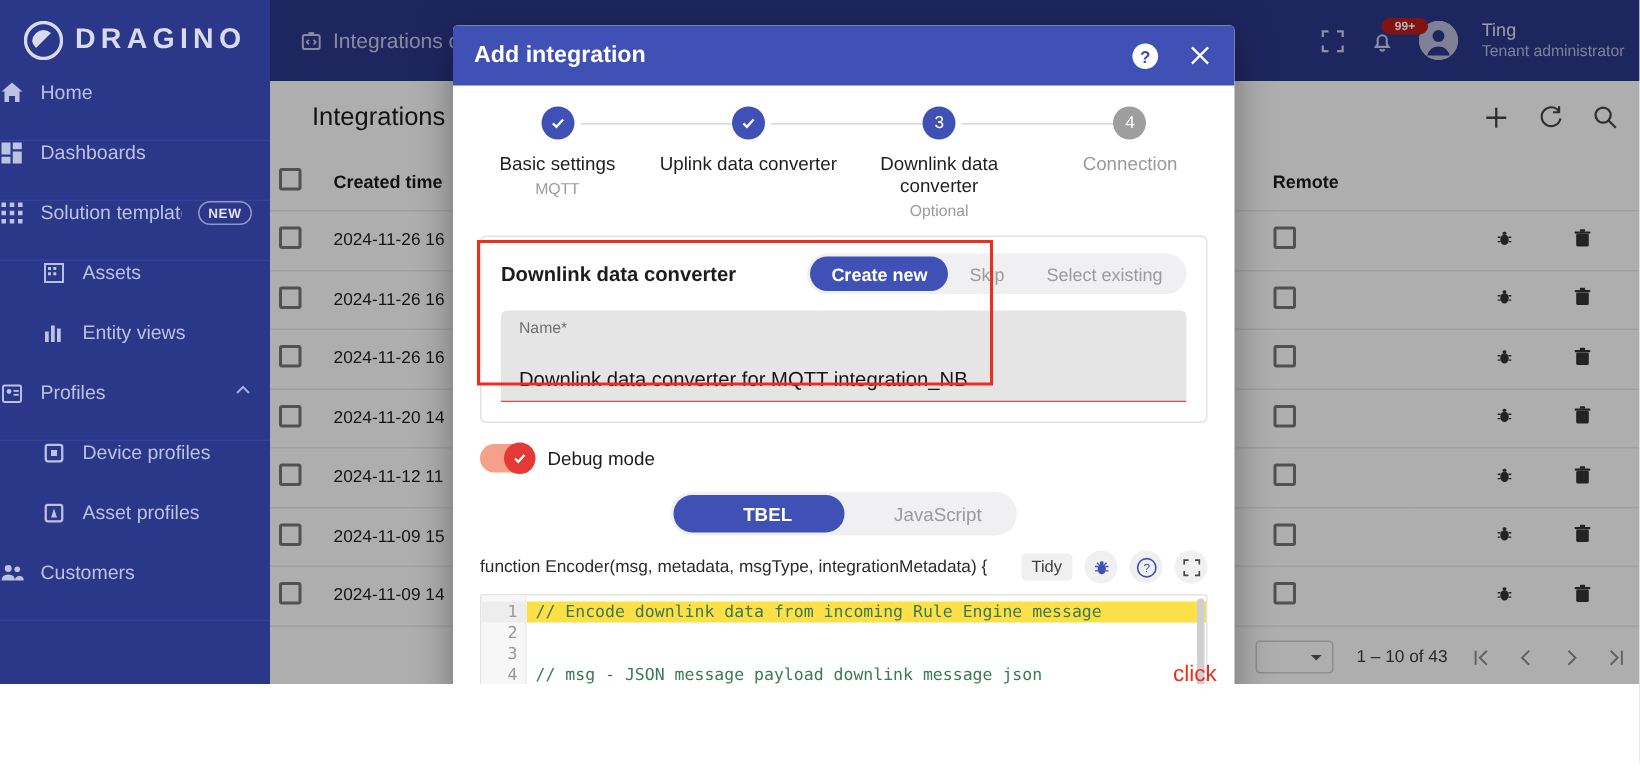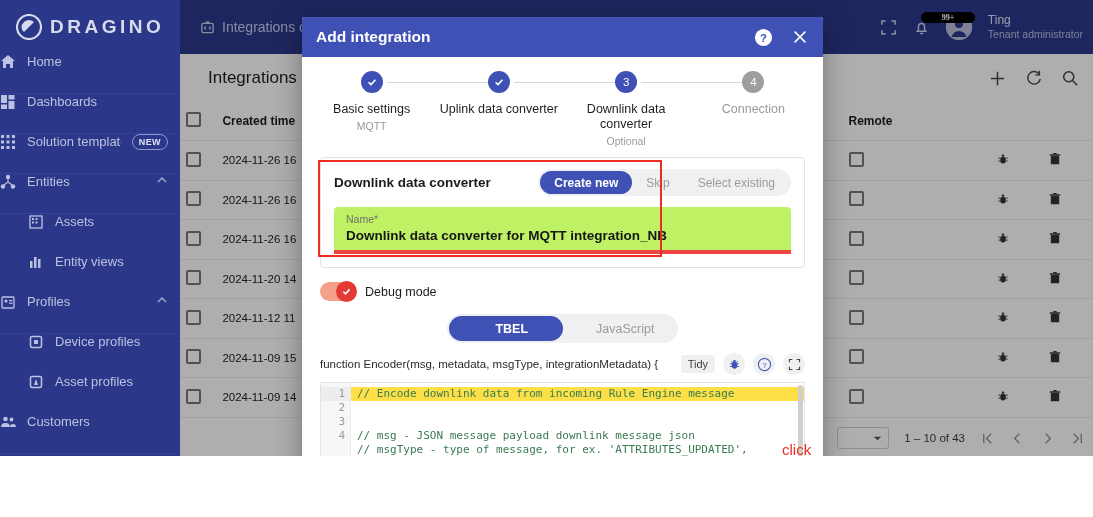--- a/index.html
+++ b/index.html
@@ -46,22 +46,22 @@
     background: #2b3788; color: #c9cdea; display: flex; align-items: center;
     padding: 0 10px 0 20px; z-index: 4;
   }
   .crumbs { display: flex; align-items: center; gap: 9px; font-size: 14px; color: #c3c8e6; }
   .crumb { display: flex; align-items: center; gap: 7px; }
   .crumb-sep { font-size: 15px; color: #a8aed6; }
   .top-right { margin-left: auto; display: flex; align-items: center; gap: 16px; }
   .bell-wrap { position: relative; }
   .bell-badge {
     position: absolute; top: -7px; left: 8px;
-    background: #000000; color: #fff; font-size: 8px; font-weight: 700;
-    border-radius: 8px; padding: 1px 21px; line-height: 9px; font-family: Liberation Serif, serif;
+    background: #b91c1c; color: #fff; font-size: 8px; font-weight: 700;
+    border-radius: 8px; padding: 1px 9px; line-height: 9px;
   }
   .avatar-circ {
     width: 26px; height: 26px; border-radius: 50%; background: #b6bbd8;
     display: flex; align-items: center; justify-content: center;
   }
   .user-block { line-height: 1.25; }
   .user-name { font-size: 12px; color: #dfe2f3; }
   .user-role { font-size: 10.5px; color: #b4bada; }
 
   
@@ -156,25 +156,25 @@
     margin-left: auto; display: flex; align-items: center;
     background: #f0f0f3; border-radius: 15px; height: 27px; padding: 2px;
   }
   .seg {
     font-size: 12px; color: #9b9b9b; padding: 0 14px; height: 23px;
     display: flex; align-items: center; border-radius: 14px;
   }
   .seg.on { background: #3f51b5; color: #fff; font-weight: 700; }
 
   .name-field {
-    margin-top: 11px; background: #bef264; border-bottom: 4px solid #ef4444;
+    margin-top: 11px; background: #e5e5e5; border-bottom: 1px solid #ef4444;
     border-radius: 4px 4px 0 0; padding: 6px 12px 7px;
   }
   .name-label { font-size: 10.5px; color: #707070; }
-  .name-value { font-size: 13.5px; color: #161616; margin-top: 3px; font-weight: bold; }
+  .name-value { font-size: 13.5px; color: #161616; margin-top: 20px; }
 
   .debug-row { display: flex; align-items: center; gap: 9px; margin-top: 14px; }
   .switch {
     width: 36px; height: 19px; border-radius: 10px; background: #f5a08a;
     position: relative; flex: none;
   }
   .switch .knob {
     position: absolute; right: -1px; top: -1px; width: 21px; height: 21px;
     border-radius: 50%; background: #e53935; display: flex;
     align-items: center; justify-content: center;
@@ -296,36 +296,20 @@
             <rect x="12" y="6.5" width="3" height="3"></rect>
             <rect x="1" y="12" width="3" height="3"></rect>
             <rect x="6.5" y="12" width="3" height="3"></rect>
             <rect x="12" y="12" width="3" height="3"></rect>
           </svg>
       </span>
       <span class="nav-label">Solution templates</span>
       <span class="badge-new">NEW</span>
     </div>
 
-    <div class="nav-item">
-      <span class="ico">
-        <svg viewBox="0 0 16 16" width="16" height="16" fill="#bcc2e2">
-            <circle cx="8" cy="3" r="2.2"></circle>
-            <circle cx="3" cy="12.5" r="2.2"></circle>
-            <circle cx="13" cy="12.5" r="2.2"></circle>
-            <path d="M8 5 L8 9 M4 11 L8 8 L12 11" stroke="#bcc2e2" stroke-width="1.1" fill="none"></path>
-          </svg>
-      </span>
-      <span class="nav-label">Entities</span>
-      <span class="chev">
-        <svg viewBox="0 0 12 12" width="12" height="12">
-            <path d="M2 8 L6 4 L10 8" fill="none" stroke="#bcc2e2" stroke-width="1.4"></path>
-          </svg>
-      </span>
-    </div>
 
 
     <div class="nav-item sub">
       <span class="ico">
         <svg viewBox="0 0 16 16" width="16" height="16">
             <rect x="2" y="2" width="12" height="12" fill="none" stroke="#bcc2e2" stroke-width="1.3"></rect>
             <rect x="4" y="4" width="2" height="2" fill="#bcc2e2"></rect>
             <rect x="7.5" y="4" width="2" height="2" fill="#bcc2e2"></rect>
             <rect x="4" y="7.5" width="2" height="2" fill="#bcc2e2"></rect>
             <rect x="7.5" y="7.5" width="2" height="2" fill="#bcc2e2"></rect>

